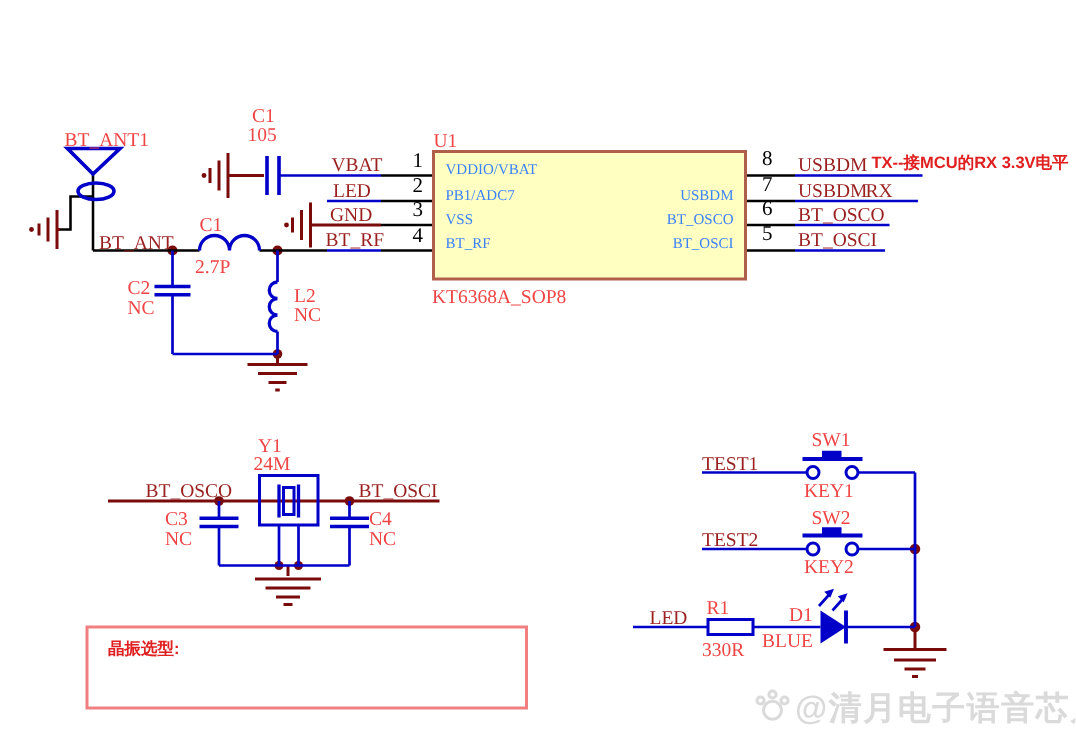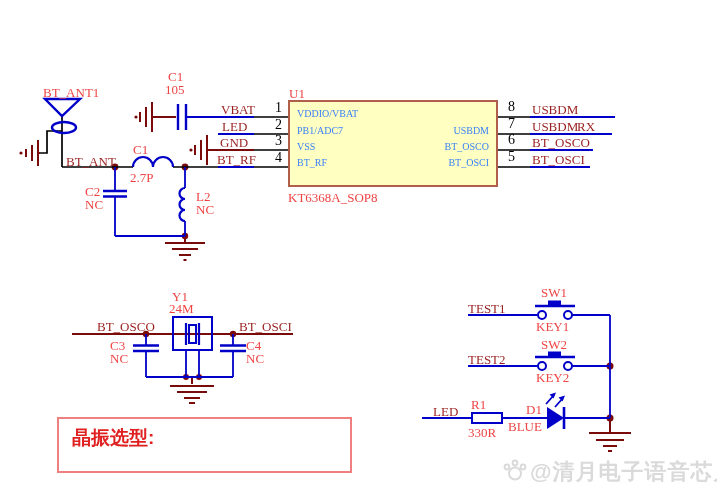--- a/index.html
+++ b/index.html
@@ -7,21 +7,21 @@
           font-family:"Liberation Serif",serif;}
   #wires{position:absolute;left:0;top:0;width:717px;height:500px;}
   .lbl{position:absolute;font-size:13px;line-height:1.05;white-space:nowrap;z-index:2;}
   .blue{color:#ef4444;}
   .red{color:#9A1F1F;}
   .pin-num{font-size:14px;color:#000;width:16px;text-align:right;}
   .pin-name{font-size:10px;color:#3b82f6;}
   .pin-name.rgt{width:130px;text-align:right;}
   .tx-note{font-size:11px;color:#E02020;font-family:"Liberation Sans",sans-serif;font-weight:bold;}
   .note-box{position:absolute;left:57px;top:417px;width:291px;height:52px;border:2px solid #F08080;z-index:2;}
-  .note-line{position:absolute;font-size:19px;font-weight:bold;color:#E02020;white-space:nowrap;
+  .note-line{position:absolute;font-size:11px;font-weight:bold;color:#E02020;white-space:nowrap;
              font-family:"Liberation Sans",sans-serif;}
   .watermark{position:absolute;left:530px;top:457px;font-size:22px;font-weight:bold;color:#DADADA;
              letter-spacing:1px;white-space:nowrap;font-family:"Liberation Sans",sans-serif;z-index:3;}
   .paw{position:absolute;left:502px;top:457px;z-index:3;}
 </style>
 </head>
 <body>
 
 <div id="canvas">
 
@@ -205,20 +205,21 @@
   <div class="lbl pin-num" style="left:499px;top:117px">7</div>
   <div class="lbl pin-num" style="left:499px;top:133px">6</div>
   <div class="lbl pin-num" style="left:499px;top:150px">5</div>
 
   <div class="lbl red" style="left:532px;top:103px">USBDM</div>
   <div class="lbl red" style="left:532px;top:120px">USBDM</div>
   <div class="lbl red" style="left:577px;top:120px">RX</div>
   <div class="lbl red" style="left:532px;top:136px">BT_OSCO</div>
   <div class="lbl red" style="left:532px;top:153px">BT_OSCI</div>
 
+  <div class="lbl tx-note" style="left:581px;top:104px">TX--接MCU的RX 3.3V电平</div>
 
   <div class="lbl blue" style="left:172px;top:290px">Y1</div>
   <div class="lbl blue" style="left:169px;top:302px">24M</div>
   <div class="lbl red" style="left:97px;top:320px">BT_OSCO</div>
   <div class="lbl red" style="left:239px;top:320px">BT_OSCI</div>
   <div class="lbl blue" style="left:110px;top:339px">C3</div>
   <div class="lbl blue" style="left:110px;top:352px">NC</div>
   <div class="lbl blue" style="left:246px;top:339px">C4</div>
   <div class="lbl blue" style="left:246px;top:352px">NC</div>
 

